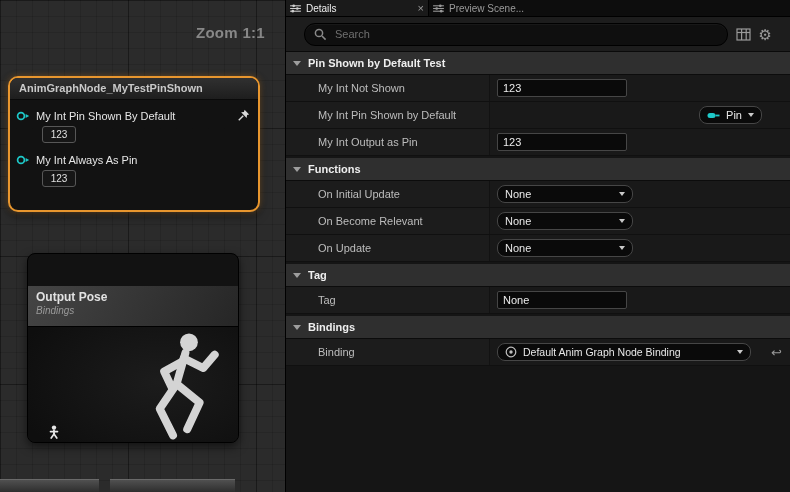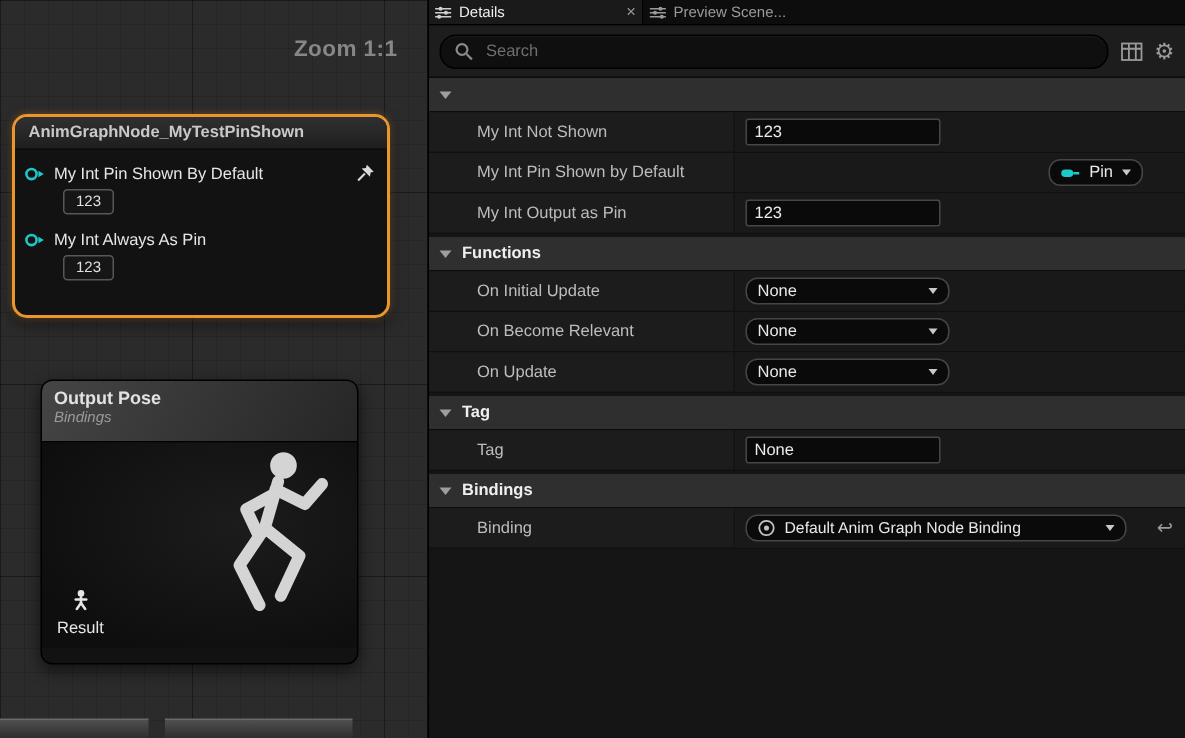--- a/index.html
+++ b/index.html
@@ -60,20 +60,21 @@
     left:27px;top:253px;width:210px;height:188px;
     background:#121212;border:1px solid #000;
     box-shadow:0 4px 10px rgba(0,0,0,.55);
     overflow:hidden;border-radius:8px;
   }
   .node-output .node-header{
     height:36px;
     background:linear-gradient(120deg,#454545,#262626);
     border-bottom:1px solid #000;
     padding:4px 8px 0 8px;
+    margin-top:32px;
   }
   .node-output .nh-title{display:block;color:#e2e2e2;font-weight:bold;font-size:12px;}
   .node-output .nh-sub{display:block;color:#9a9a9a;font-style:italic;font-size:10px;margin-top:1px;}
   .node-output .node-body{
     position:relative;height:137px;
     background:radial-gradient(ellipse at 62% 40%, #1c1c1c 0%, #0e0e0e 80%);
   }
   .result-pin{
     position:absolute;left:10px;top:98px;
     display:flex;align-items:center;gap:6px;color:#e6e6e6;flex-direction:column;
@@ -92,21 +93,21 @@
   .details-panel{
     position:absolute;left:285px;top:0;width:505px;height:492px;
     background:#151515;border-left:1px solid #000;box-sizing:border-box;
   }
   .tabbar{display:flex;height:16px;background:#0d0d0d;border-bottom:1px solid #000;}
   .tab{display:flex;align-items:center;gap:5px;padding:0 4px;font-size:10px;color:#9a9a9a;}
   .tab.active{background:#1a1a1a;color:#efefef;width:134px;border-right:1px solid #000;}
   .tab .close{margin-left:auto;color:#9a9a9a;font-size:11px;cursor:pointer;}
   .toolbar{
     display:flex;align-items:center;gap:8px;height:34px;
-    background:#1d1d1d;border-bottom:1px solid #0a0a0a;padding:0 7px;
+    background:#1d1d1d;border-bottom:1px solid #0a0a0a;padding:0 18px;
   }
   .searchbox{
     flex:1;display:flex;align-items:center;gap:6px;
     height:21px;background:#0f0f0f;border:1px solid #000;
     box-shadow:inset 0 1px 0 rgba(255,255,255,.04);
     border-radius:11px;padding:0 9px;
   }
   .searchbox input{
     flex:1;background:transparent;border:none;outline:none;
     color:#dcdcdc;font-size:11px;font-family:inherit;
@@ -271,20 +272,21 @@
           <line x1="1" y1="4.5" x2="14" y2="4.5" stroke="#9a9a9a" stroke-width="1.2"></line>
         </svg>
       </span>
       <span class="tool-icon gear">⚙</span>
     </div>
 
     <div class="props">
 
       <div class="cat">
         <span class="tri"></span>
+        <span>Pin Shown by Default Test</span>
       </div>
       <div class="row">
         <div class="cell-label">My Int Not Shown</div>
         <div class="cell-value">
           <input class="txt" value="123" style="">
         </div>
       </div>
       <div class="row">
         <div class="cell-label">My Int Pin Shown by Default</div>
         <div class="cell-value">

